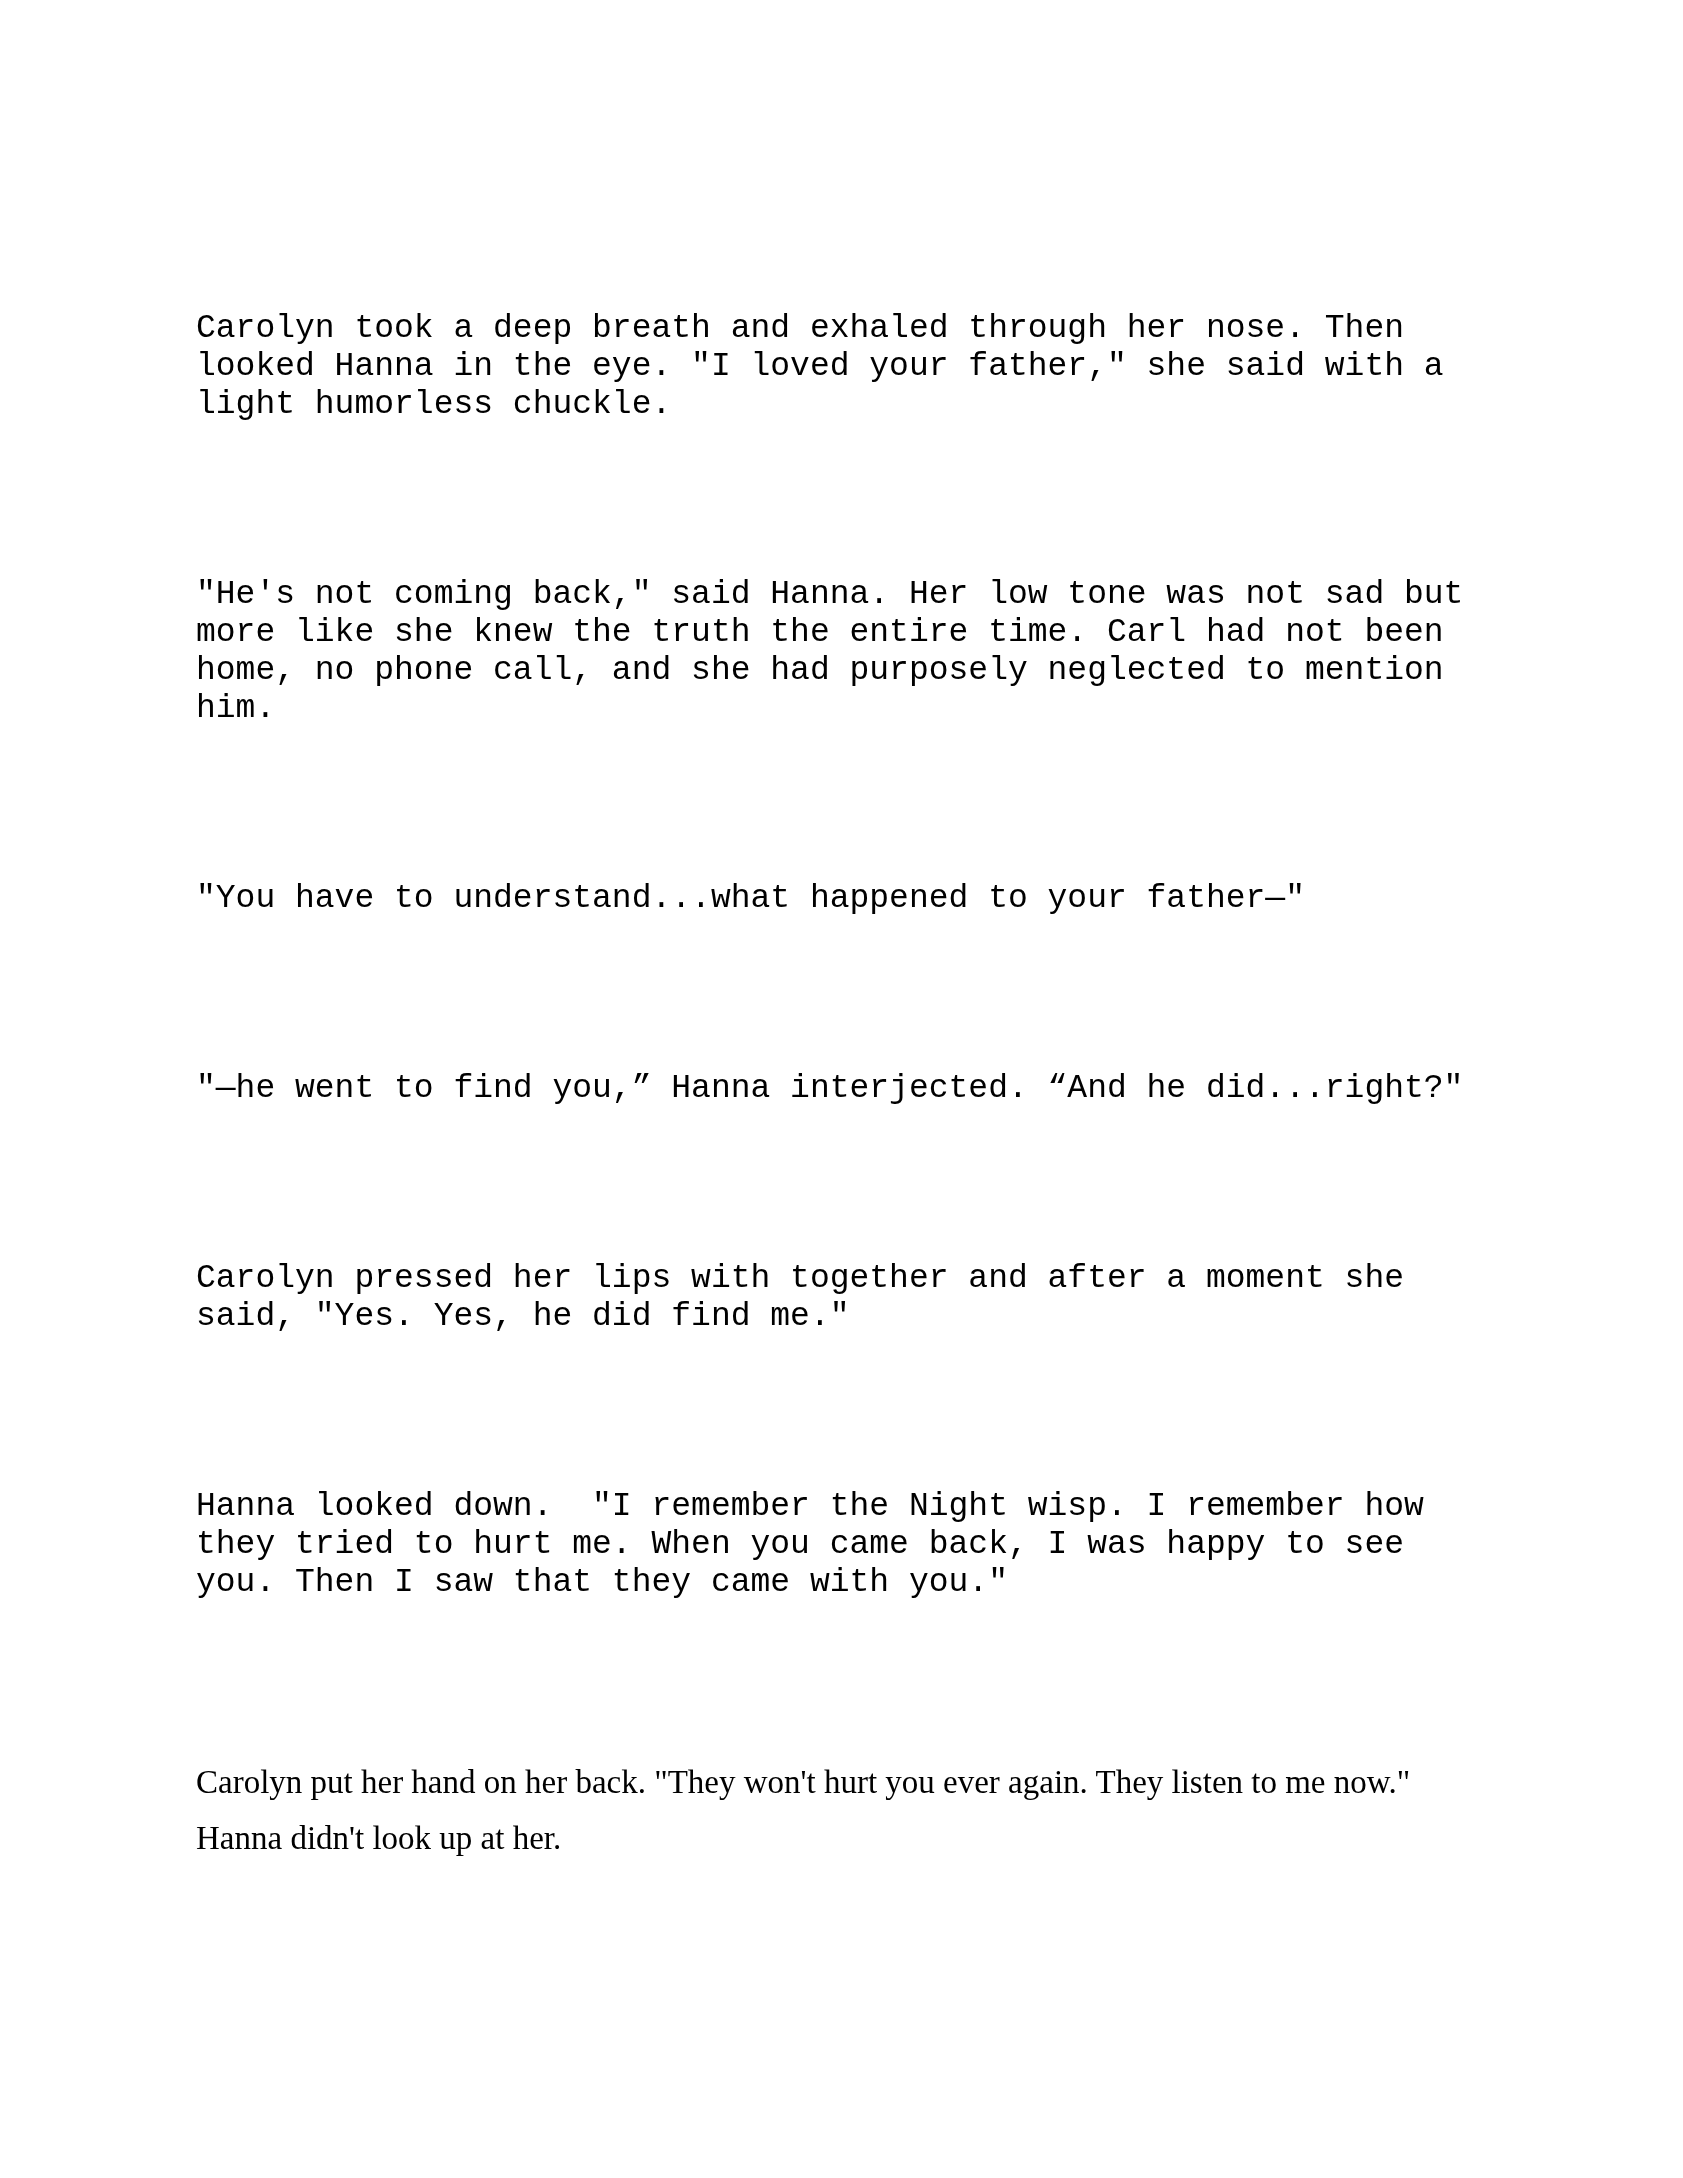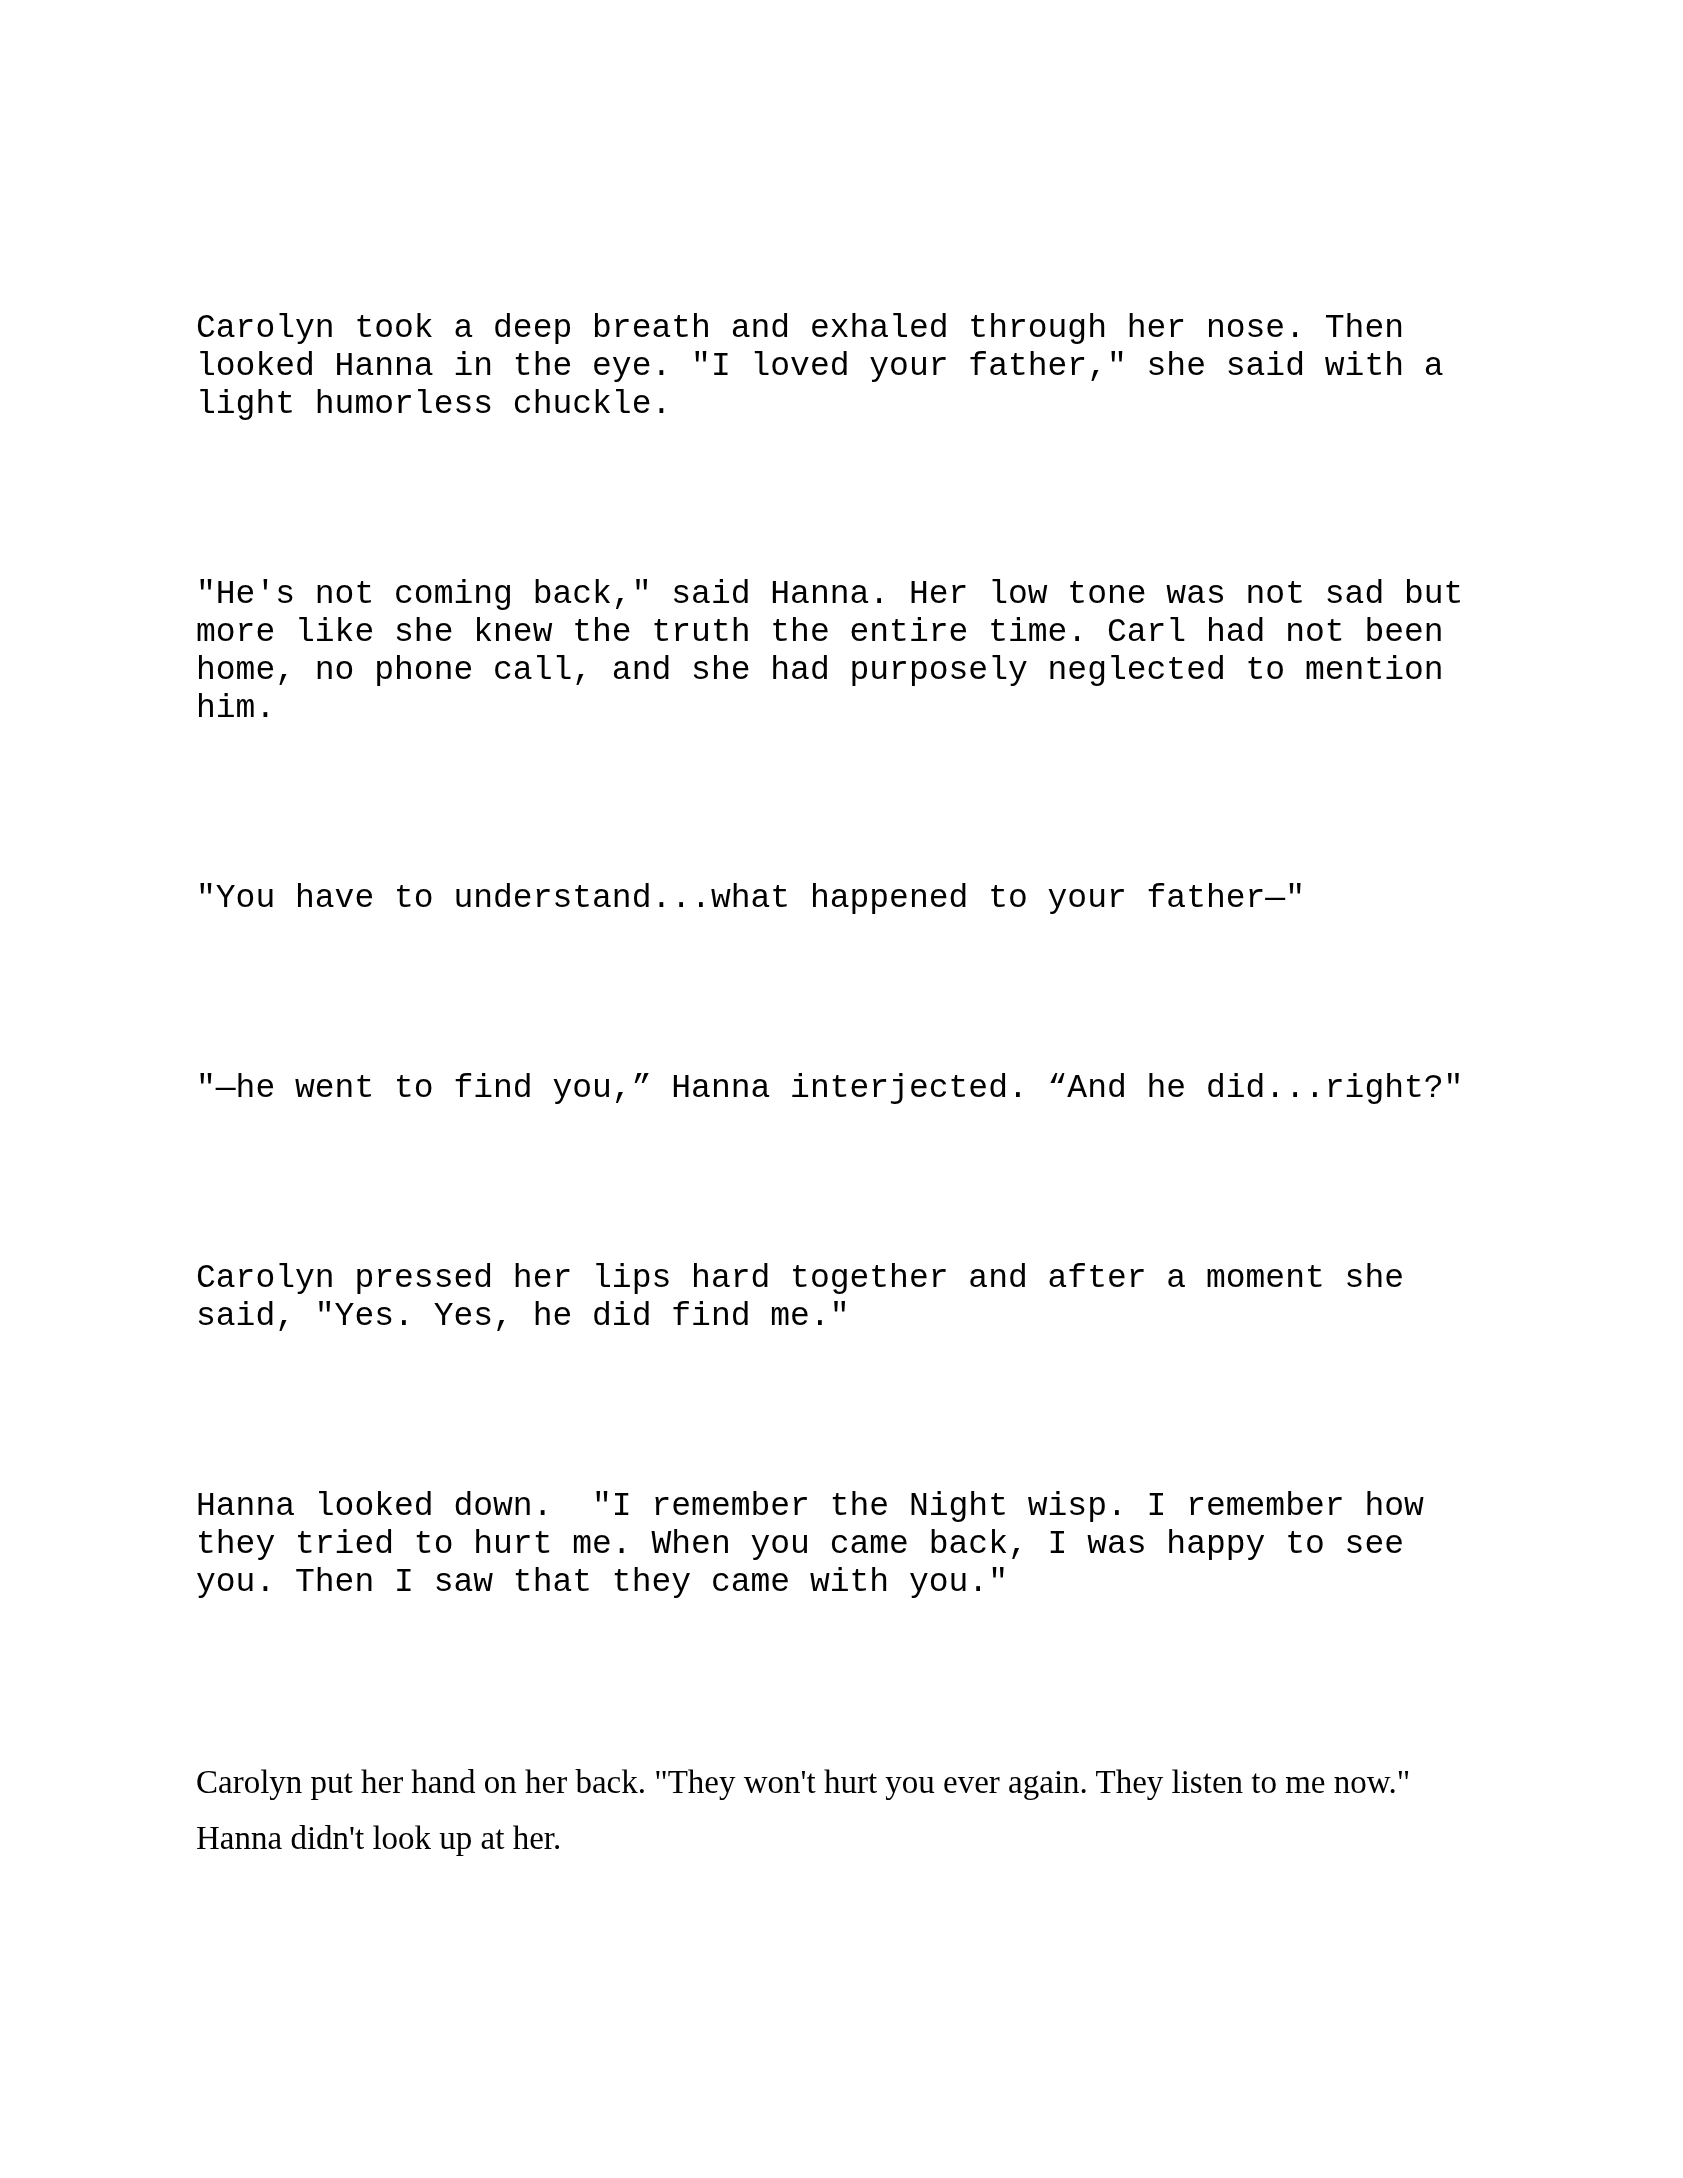--- a/index.html
+++ b/index.html
@@ -56,21 +56,21 @@
   <div class="manuscript">
 
     <p class="para">Carolyn took a deep breath and exhaled through her nose. Then looked Hanna in the eye. "I loved your father," she said with a light humorless chuckle.</p>
 
     <p class="para">"He's not coming back," said Hanna. Her low tone was not sad but more like she knew the truth the entire time. Carl had not been home, no phone call, and she had purposely neglected to mention him.</p>
 
     <p class="para">"You have to understand...what happened to your father—"</p>
 
     <p class="para">"—he went to find you,” Hanna interjected. “And he did...right?"</p>
 
-    <p class="para">Carolyn pressed her lips hard together and after a moment she said, "Yes. Yes, he did find me."</p>
+    <p class="para">Carolyn pressed her lips with together and after a moment she said, "Yes. Yes, he did find me."</p>
 
     <p class="para">Hanna looked down.  "I remember the Night wisp. I remember how they tried to hurt me. When you came back, I was happy to see you. Then I saw that they came with you."</p>
 
     <p class="para spaced">Carolyn put her hand on her back. "They won't hurt you ever again. They listen to me now." Hanna didn't look up at her.</p>
 
     <p class="para spaced-tight">"Did they kill my dad?"</p>
 
     
 
     

